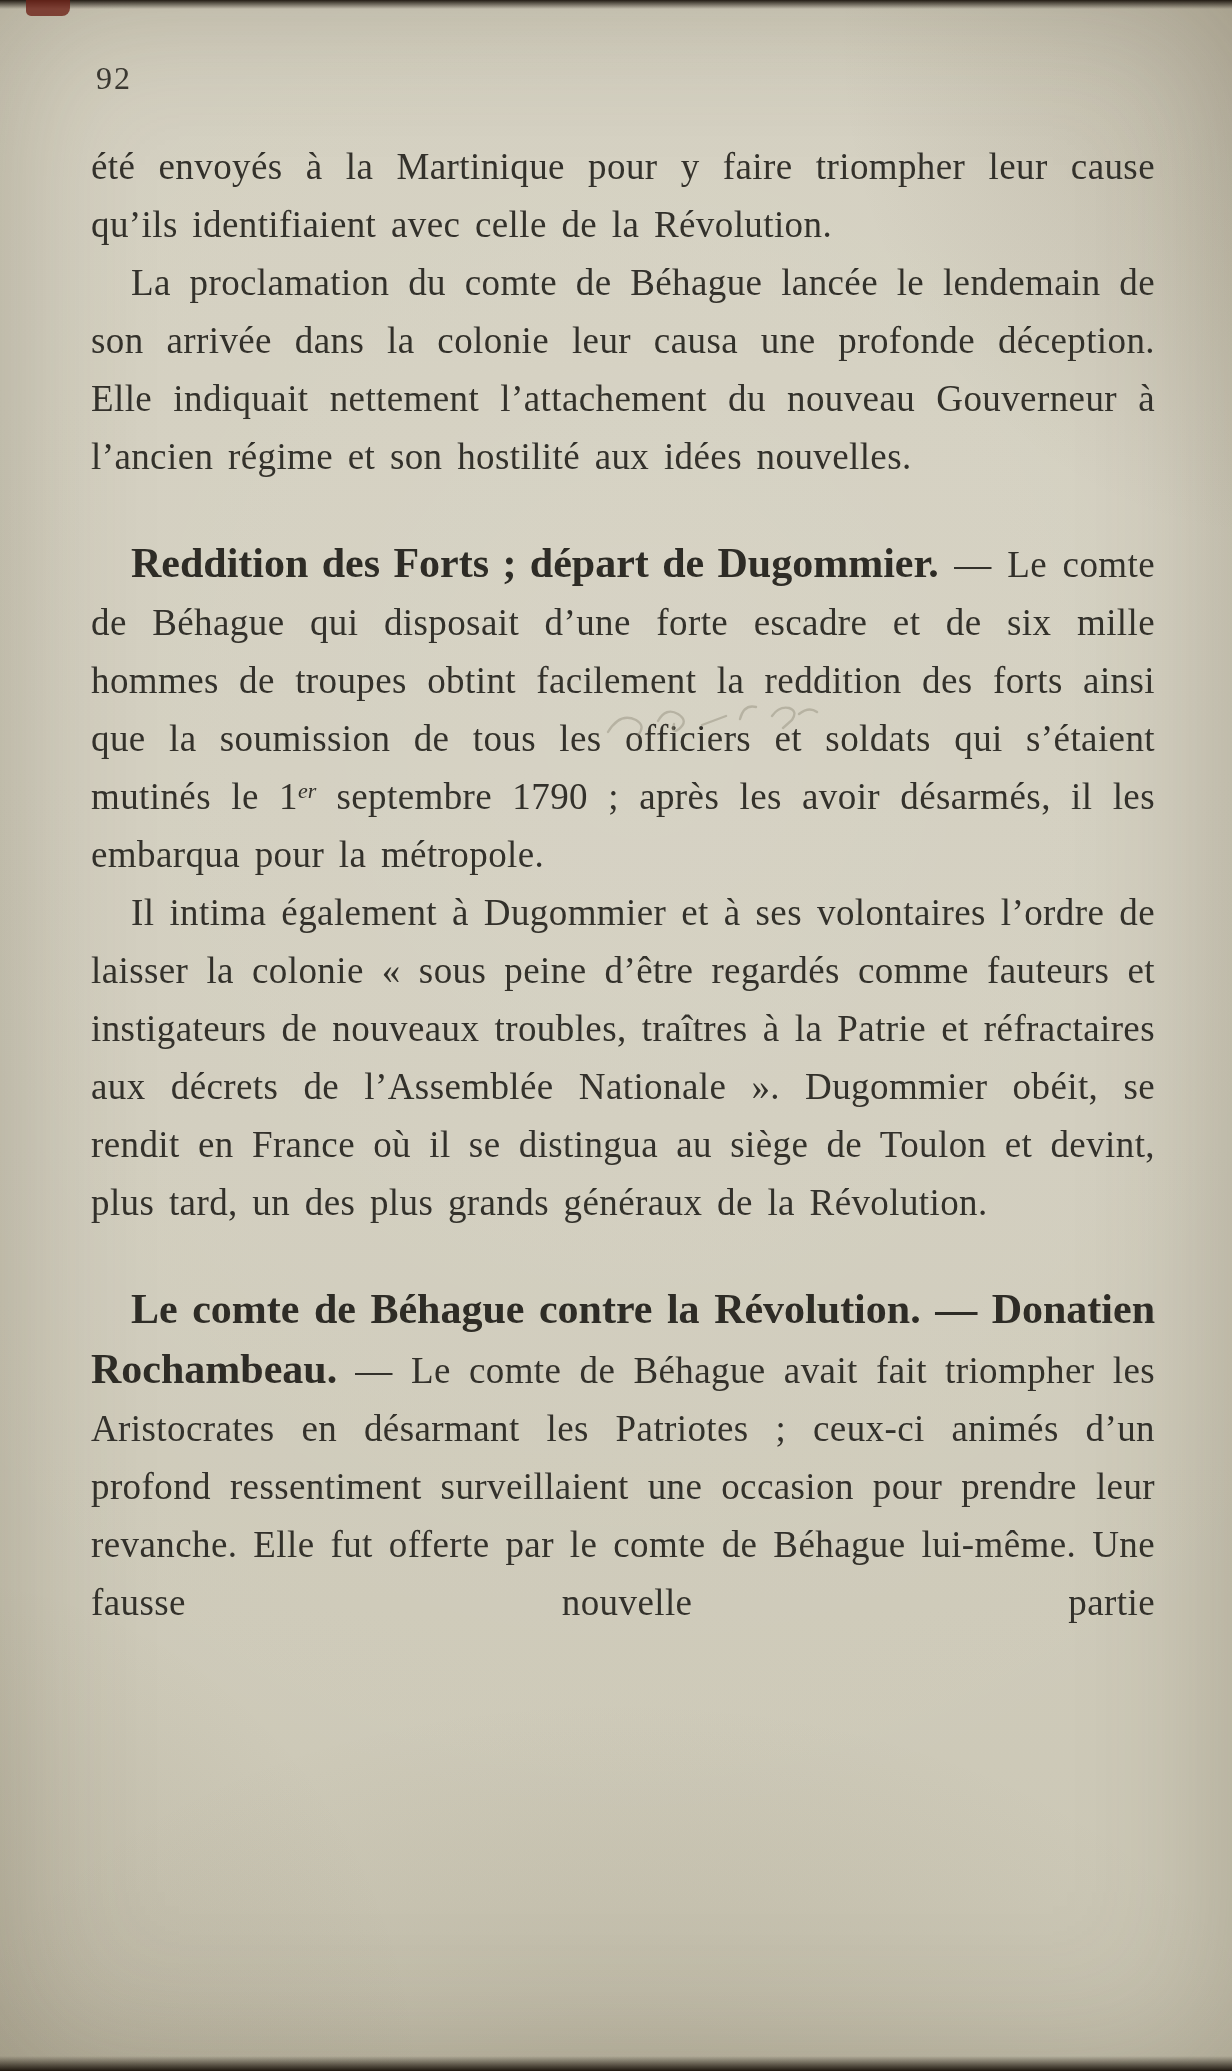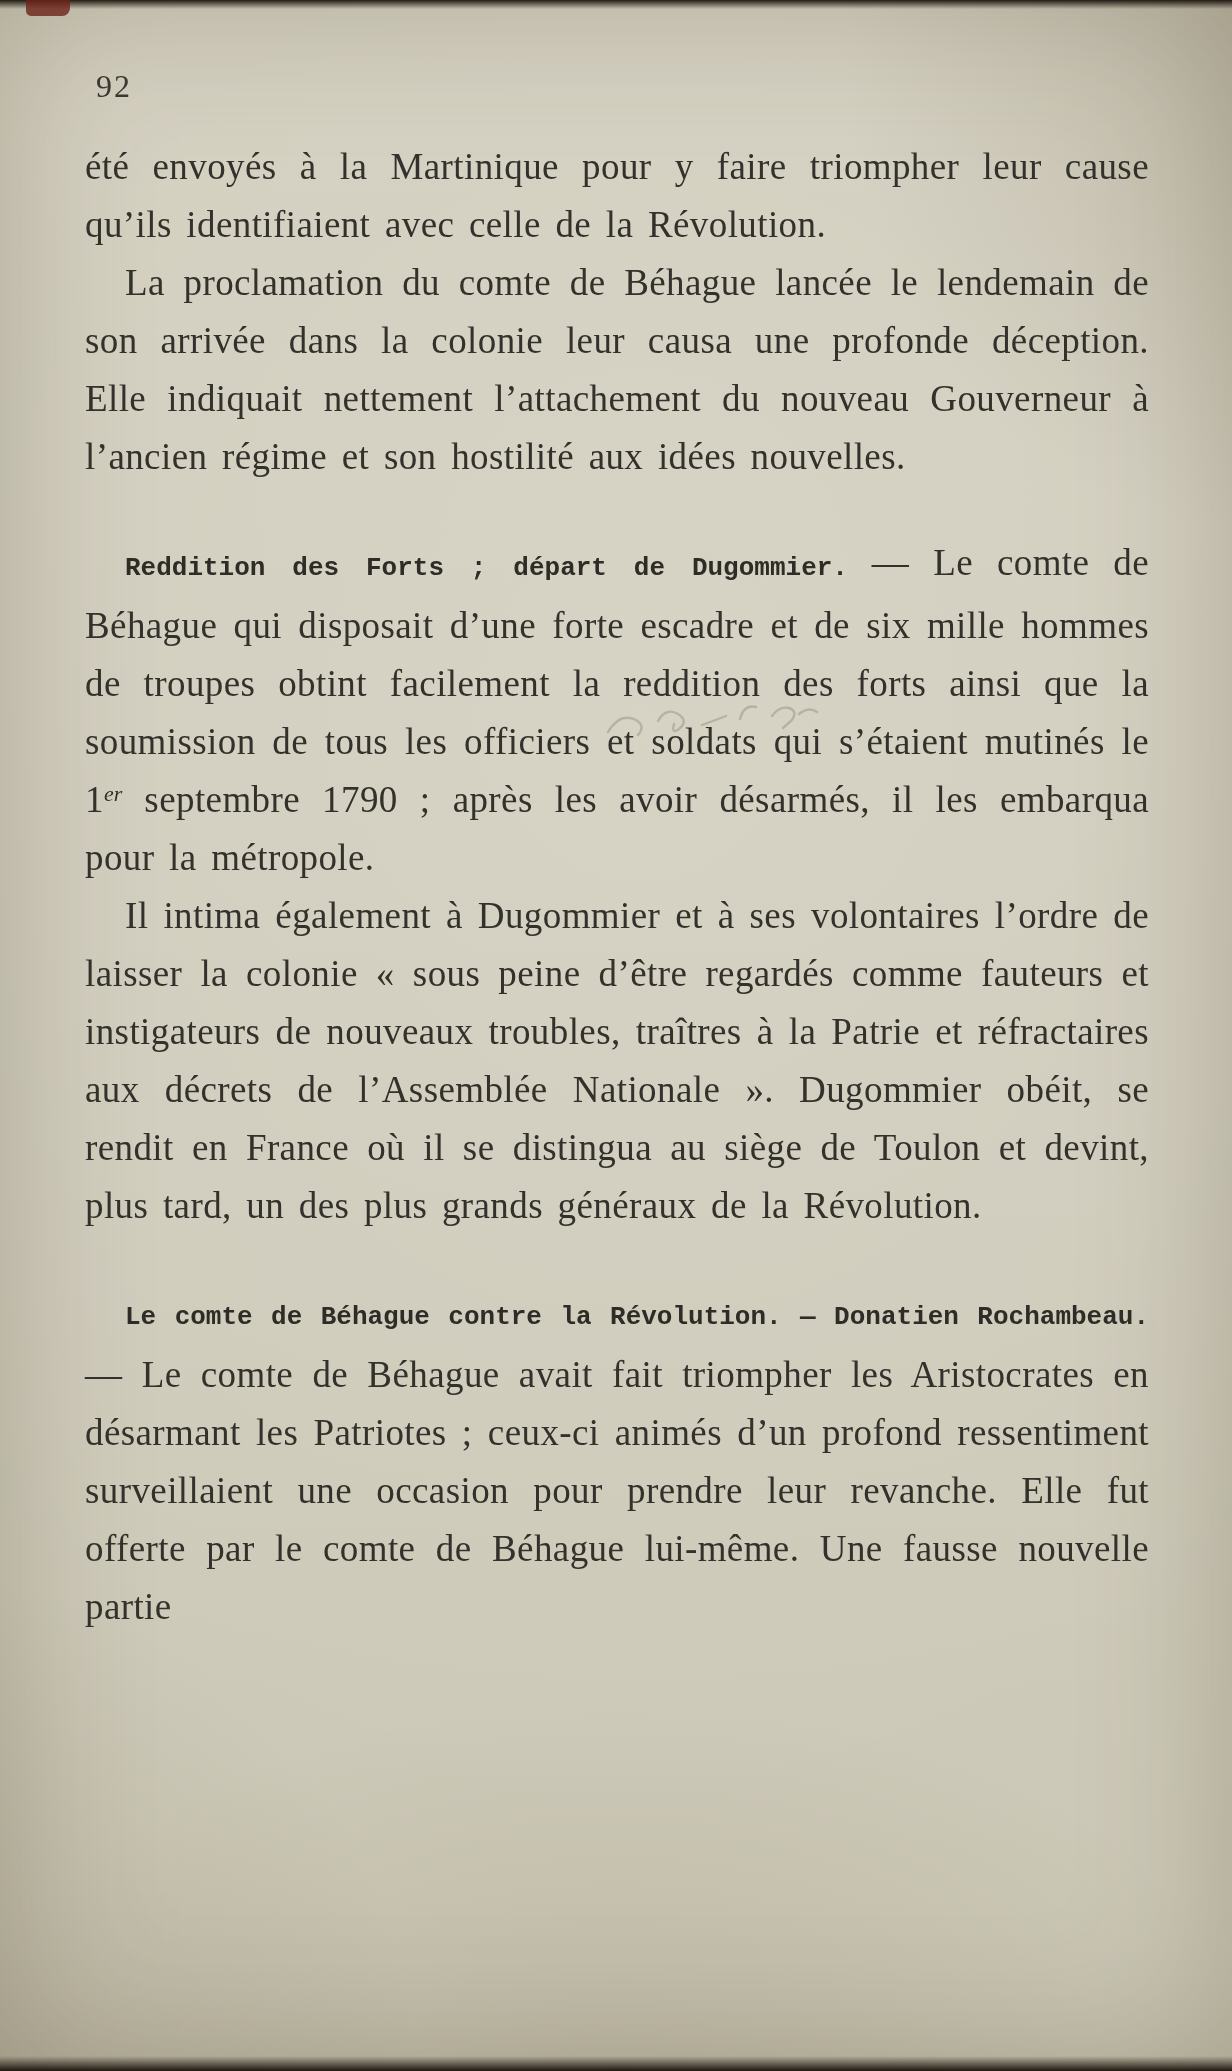--- a/index.html
+++ b/index.html
@@ -31,48 +31,48 @@
     position: absolute; top: 0; left: 26px; width: 44px; height: 16px;
     background: #6e2319; opacity: 0.8; border-radius: 0 0 8px 5px;
     filter: blur(0.6px);
   }
   .edge-bottom {
     position: absolute; bottom: 0; left: 0; right: 0; height: 15px;
     background: linear-gradient(0deg, rgba(24,17,9,0.95), rgba(24,17,9,0));
   }
 
   
-  .running-head { position: absolute; top: 60px; left: 0; right: 16px; height: 44px; margin-top: 8px; }
+  .running-head { position: absolute; top: 60px; left: 0; right: 16px; height: 44px; }
   .page-num {
     position: absolute; left: 96px; top: 0;
     font-size: 32px; letter-spacing: 2px; color: #3a3831;
   }
   .running-title {
     position: absolute; left: 300px; top: 8px;
     font-size: 21px; font-weight: bold; letter-spacing: 4.5px;
     color: #3a3831;
   }
 
   
   .body-text {
-    position: absolute; top: 138px; left: 85px; width: 1064px;
+    position: absolute; top: 138px; left: 91px; width: 1064px;
     font-size: 37px; line-height: 58px;
     letter-spacing: 0.4px; word-spacing: 5px;
     text-align: justify;
     hyphens: none;
   }
   .para { text-indent: 40px; margin: 0; }
   .para.noindent { text-indent: 0; }
   .para.section-start { margin-top: 48px; }
   .para.continues { text-align-last: justify; }
 
   .runhead {
-    font-family: Liberation Mono, monospace;
+    font-family: Liberation Serif, serif;
     font-weight: bold;
-    font-size: 26px;
+    font-size: 42px;
     letter-spacing: 0;
     word-spacing: 2px;
     color: #2e2c26;
   }
   sup.ord { font-size: 22px; vertical-align: 11px; letter-spacing: 0; line-height: 0; font-style: italic; }
 
   
   .pencil-note {
     position: absolute; left: 598px; top: 692px; width: 250px; height: 60px;
     opacity: 0.45;

